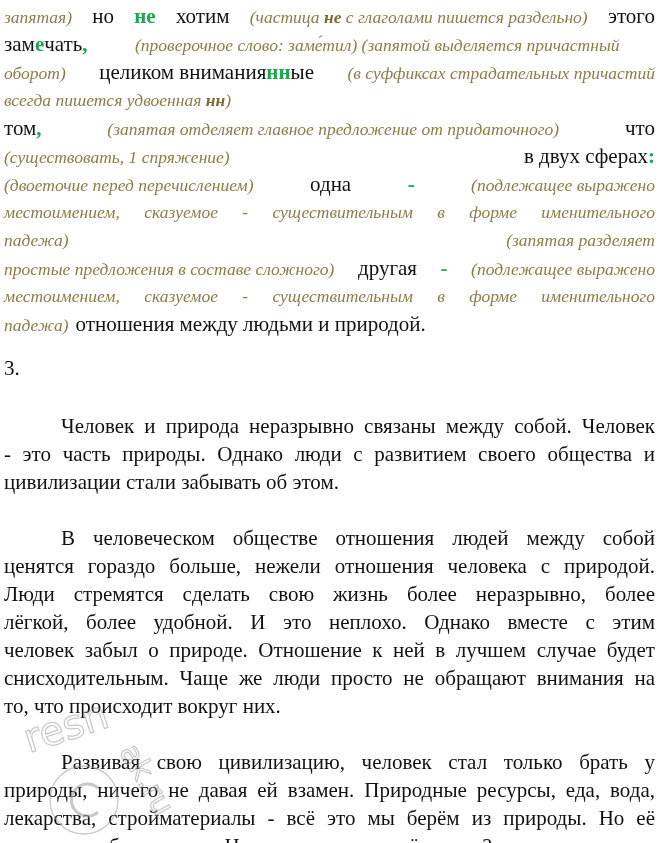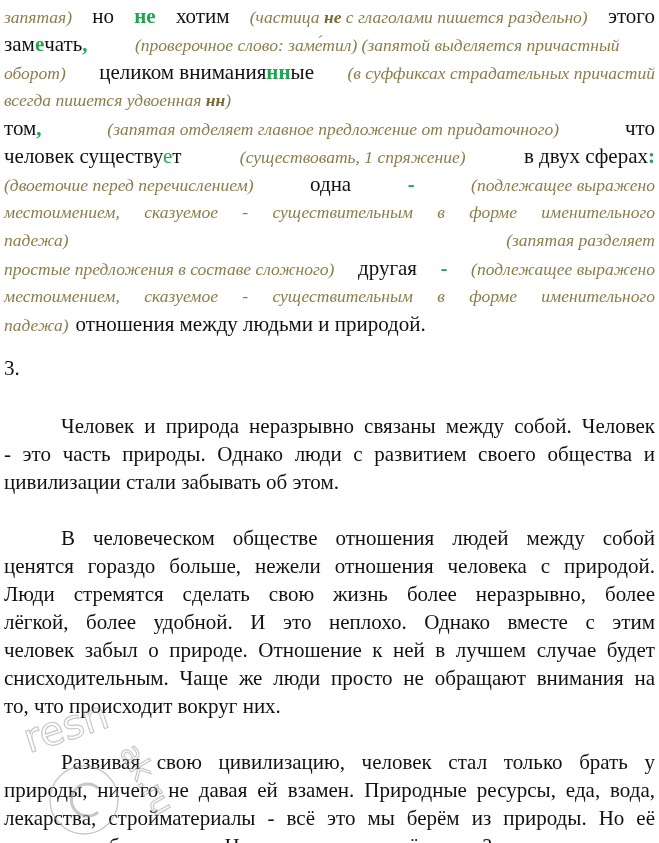--- a/index.html
+++ b/index.html
@@ -63,21 +63,20 @@
       <span class="c"><span>всегда пишется удвоенная</span> <b>нн</b><span>)</span></span>
     </div>
 
     <div class="line" style="top:114px">
       <span><span>том</span><span class="g">,</span></span>
       <span class="c">(запятая отделяет главное предложение от придаточного)</span>
       <span>что</span>
     </div>
 
     <div class="line" style="top:142px">
-      <span><span>человек существу</span><span class="gl">е</span><span>т</span></span>
       <span class="c">(существовать, 1 спряжение)</span>
       <span><span>в двух сферах</span><span class="g">:</span></span>
     </div>
 
     <div class="line" style="top:170px">
       <span class="c">(двоеточие перед перечислением)</span>
       <span>одна</span>
       <span class="g">-</span>
       <span class="c">(подлежащее выражено</span>
     </div>

